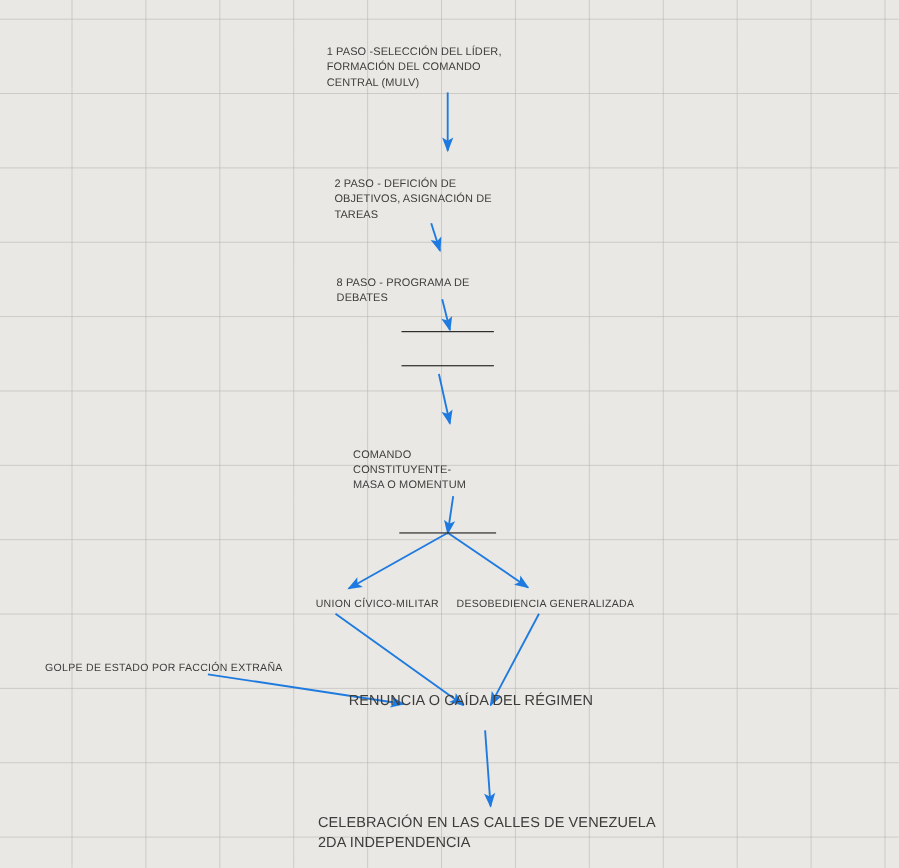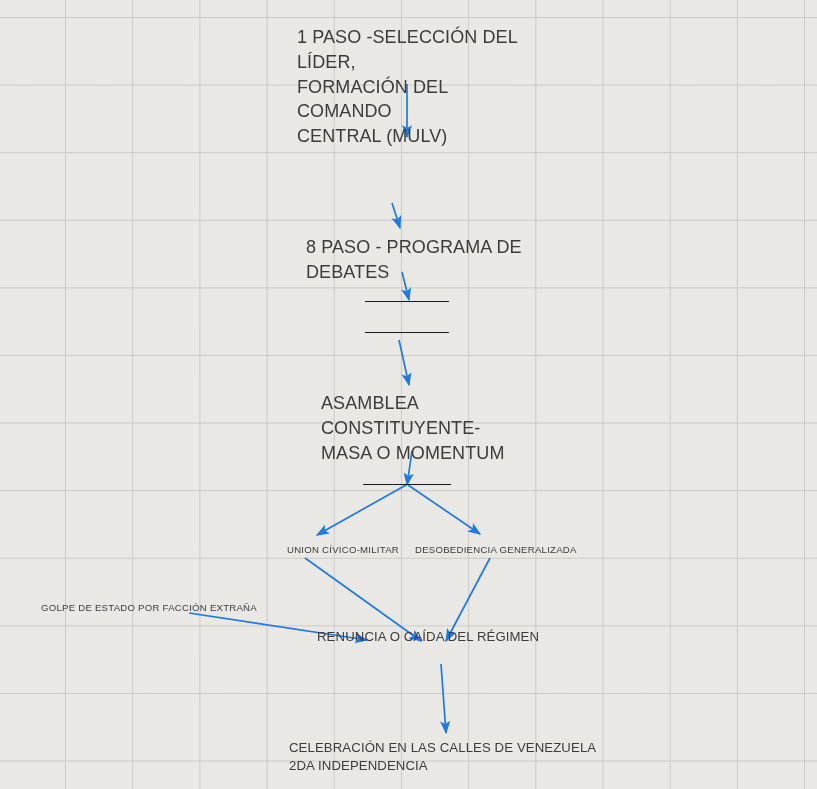--- a/index.html
+++ b/index.html
@@ -36,21 +36,21 @@
   }
 
   .node {
     position: absolute;
     color: #3c3c3b;
     line-height: 1.38;
     white-space: pre-line;
     letter-spacing: 0.1px;
   }
 
-  .n-big   { font-size: 18px; }
+  .n-big   { font-size: 10px; margin-top: 16px; }
   .n-small { font-size: 9.6px; letter-spacing: 0.25px; }
   .n-mid   { font-size: 13.2px; }
 
   .centered { text-align: left; }
 
   .rule {
     position: absolute;
     height: 0;
     border-top: 1.4px solid #1a1a1a;
   }
@@ -79,29 +79,32 @@
       <line x1="490" y1="558" x2="446" y2="641"></line>
       <line x1="189" y1="613" x2="367" y2="640"></line>
       <line x1="441" y1="664" x2="446" y2="733"></line>
     </g>
   </svg>
 
   <div class="node n-big" style="left:297px; top:25px; width:250px;">1 PASO -SELECCIÓN DEL LÍDER,
 FORMACIÓN DEL  COMANDO
 CENTRAL (MULV)</div>
 
+  <div class="node n-big" style="left:304px; top:145px; width:250px;">2 PASO - DEFICIÓN DE
+OBJETIVOS, ASIGNACIÓN DE
+TAREAS</div>
 
   <div class="node n-big" style="left:306px; top:235px; width:250px;">8 PASO - PROGRAMA DE
 DEBATES</div>
 
   <div class="rule" style="left:365px; top:301px; width:84px;"></div>
 
   <div class="rule" style="left:365px; top:332px; width:84px;"></div>
 
-  <div class="node n-big" style="left:321px; top:391px; width:230px;">ASAMBLEA
+  <div class="node n-big" style="left:321px; top:391px; width:230px;">COMANDO
 CONSTITUYENTE-
 MASA O MOMENTUM</div>
 
   <div class="rule" style="left:363px; top:484px; width:88px;"></div>
 
   <div class="node n-small" style="left:247px; top:543px; width:180px;margin-left:40px;">UNION CÍVICO-MILITAR</div>
 
   <div class="node n-small" style="left:41px; top:601px; width:260px;">GOLPE DE ESTADO POR FACCIÓN EXTRAÑA</div>
 
   <div class="node n-small" style="left:415px; top:543px; width:220px;">DESOBEDIENCIA GENERALIZADA</div>

